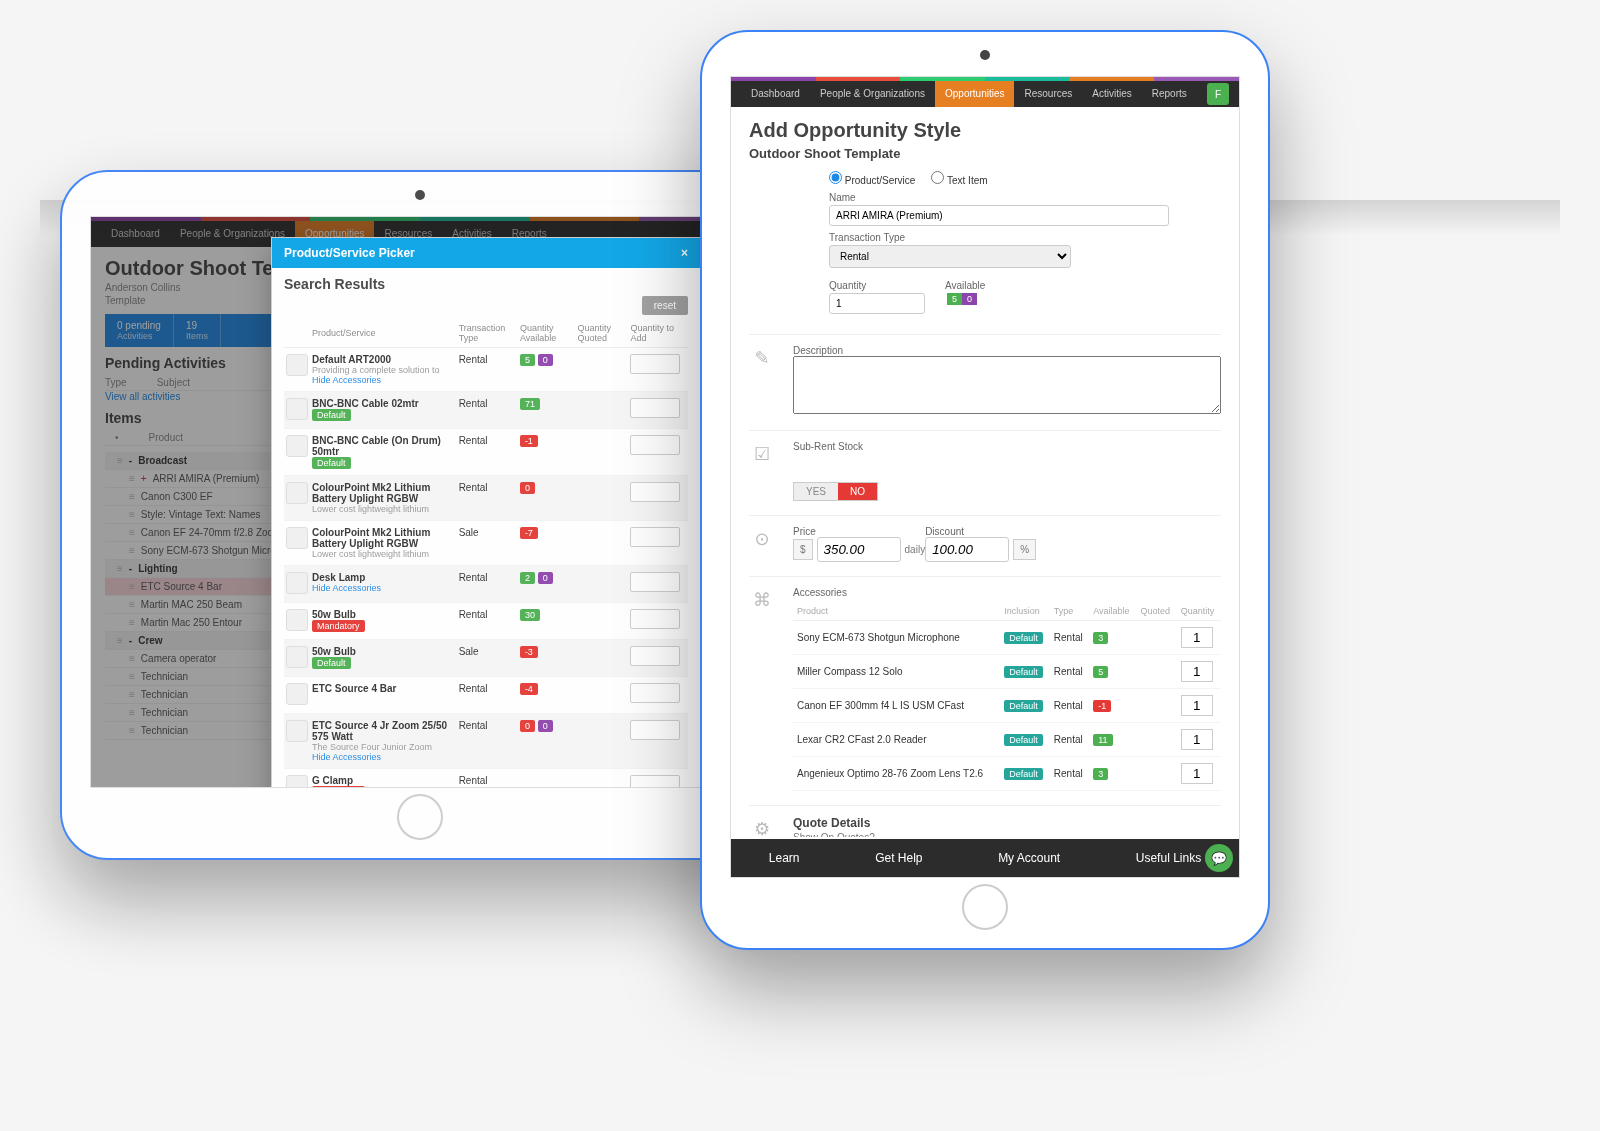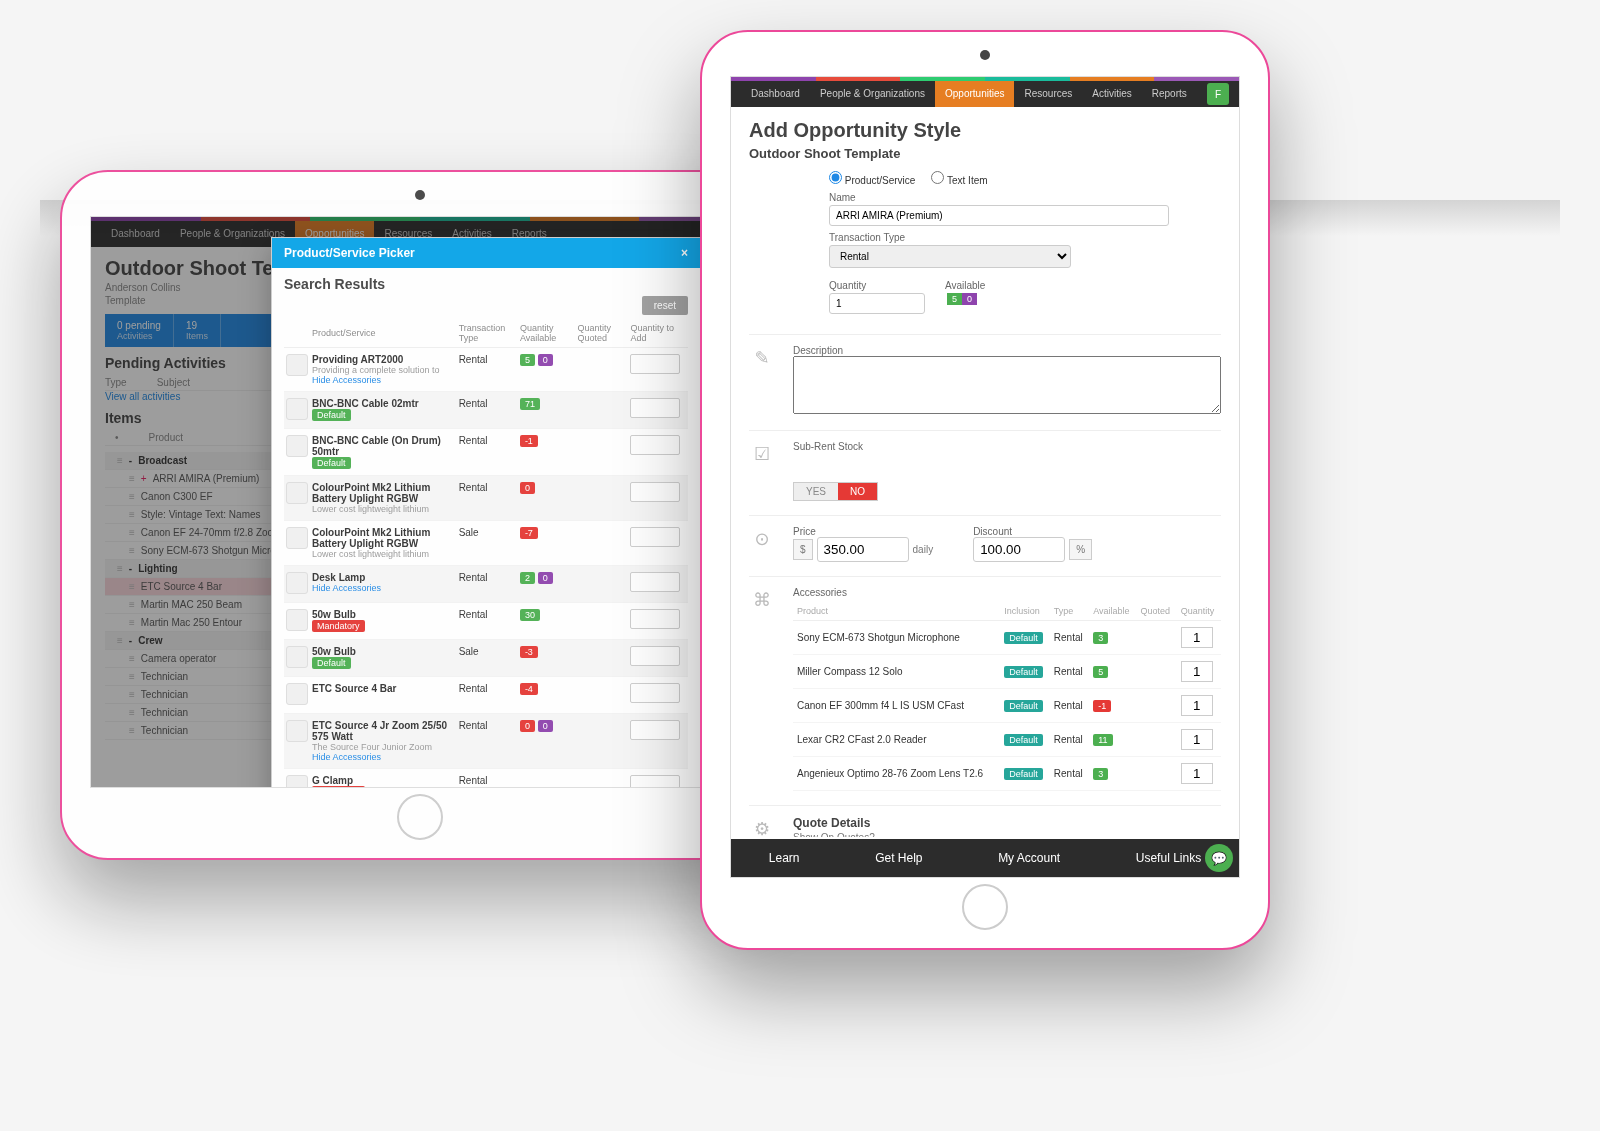--- a/index.html
+++ b/index.html
@@ -1,17 +1,17 @@
 <!DOCTYPE html>
 <html><head>
 <meta charset="utf-8">
 <style>
   * { box-sizing: border-box; margin: 0; padding: 0; }
   body { font-family: -apple-system, "Helvetica Neue", Arial, sans-serif; background: #f5f5f5; width: 1600px; height: 1131px; position: relative; overflow: hidden; }
-  .tablet { position: absolute; background: #fff; border-radius: 48px; box-shadow: 0 40px 80px rgba(0,0,0,.35); border: 2px solid #ec4899; }
+  .tablet { position: absolute; background: #fff; border-radius: 48px; box-shadow: 0 40px 80px rgba(0,0,0,.35); border: 2px solid #3b82f6; }
   .tablet-left { left: 60px; top: 170px; width: 720px; height: 690px; opacity: .95; }
   .tablet-right { left: 700px; top: 30px; width: 570px; height: 920px; }
   .camera { position:absolute; top:18px; left:50%; transform:translateX(-50%); width:10px; height:10px; background:#444; border-radius:50%; }
   .home-btn { position:absolute; bottom:18px; left:50%; transform:translateX(-50%); width:46px; height:46px; border:2px solid #ccc; border-radius:50%; }
   .screen { position:absolute; top:44px; bottom:70px; left:28px; right:28px; background:#fff; border:1px solid #ddd; overflow:hidden; font-size:10px; color:#333; }
   .color-bar { height:4px; display:flex; }
   .color-bar span { flex:1; }
   .nav { background:#2c2c2c; color:#ccc; display:flex; align-items:center; height:26px; padding:0 10px; font-size:10px; }
   .nav-item { padding:0 10px; line-height:26px; cursor:pointer; }
   .nav-item.active { background:#e67e22; color:#fff; }
@@ -73,24 +73,24 @@
   .form-row.short input, .form-row.short select { width:96px; }
   .chips { display:inline-flex; gap:0; margin-left:2px; }
   .chips .tag { border-radius:0; }
   .section { border-top:1px solid #eee; margin-top:14px; padding-top:10px; display:flex; gap:18px; }
   .sicon { width:26px; height:26px; color:#bbb; font-size:18px; display:flex; align-items:center; justify-content:center; }
   .sbody { flex:1; }
   .toggle { display:inline-flex; border:1px solid #ccc; border-radius:0; overflow:hidden; font-size:10px;margin-top:27px; }
   .toggle span { padding:3px 12px; }
   .toggle .off { background:#eee; color:#888; }
   .toggle .on { background:#e53935; color:#fff; }
-  .price-line { display:flex; gap:40px; }
+  .price-line { display:flex; }
   .price-line .fgroup { display:flex; flex-direction:column; }
   .price-line .inline { display:flex; align-items:center; gap:4px; }
-  .price-line input { width:92px; border:1px solid #ccc; padding:4px 6px; border-radius:3px; }
+  .price-line input { width:84px; border:1px solid #ccc; padding:4px 6px; border-radius:3px;font-style:italic; }
   .price-line .unit { color:#777; font-size:10px; }
   .acc-table { width:100%; font-size:10px; border-collapse:collapse; margin-top:4px; }
   .acc-table th { color:#aaa; font-weight:400; text-align:left; padding:4px; border-bottom:1px solid #eee; font-size:9px; }
   .acc-table td { padding:6px 4px; border-bottom:1px solid #f4f4f4; }
   .acc-table input { width:32px; border:1px solid #ccc; padding:2px; text-align:center; }
   .footer { position:absolute; bottom:0; left:0; right:0; background:#2c2c2c; color:#fff; display:flex; justify-content:space-around; align-items:center; height:38px; font-size:12px; }
   .chat-bubble { position:absolute; right:6px; bottom:5px; width:28px; height:28px; background:#4caf50; border-radius:50%; display:flex; align-items:center; justify-content:center; color:#fff; font-size:13px; }
   .shadow-strip { position:absolute; left:40px; right:40px; top:200px; height:36px; background:linear-gradient(#d4d4d4,#f5f5f5); z-index:-1; }
 </style>
 </head>
@@ -220,21 +220,21 @@
                 <th>Transaction Type</th>
                 <th>Quantity Available</th>
                 <th>Quantity Quoted</th>
                 <th>Quantity to Add</th>
               </tr>
             </thead>
           <tbody id="pbody">
               <tr>
                 <td><span class="thumb"></span></td>
                 <td>
-                  <div class="pname">Providing ART2000</div>
+                  <div class="pname">Default ART2000</div>
                   <div class="pdesc">Providing a complete solution to</div>
                   <div class="plink">Hide Accessories</div>
                 </td>
                 <td>Rental</td>
                 <td><span class="tag green">5</span> <span class="tag purple">0</span> </td>
                 <td></td>
                 <td><input class="qinput" style=""></td>
               </tr>
               <tr class="alt">
                 <td><span class="thumb"></span></td>

